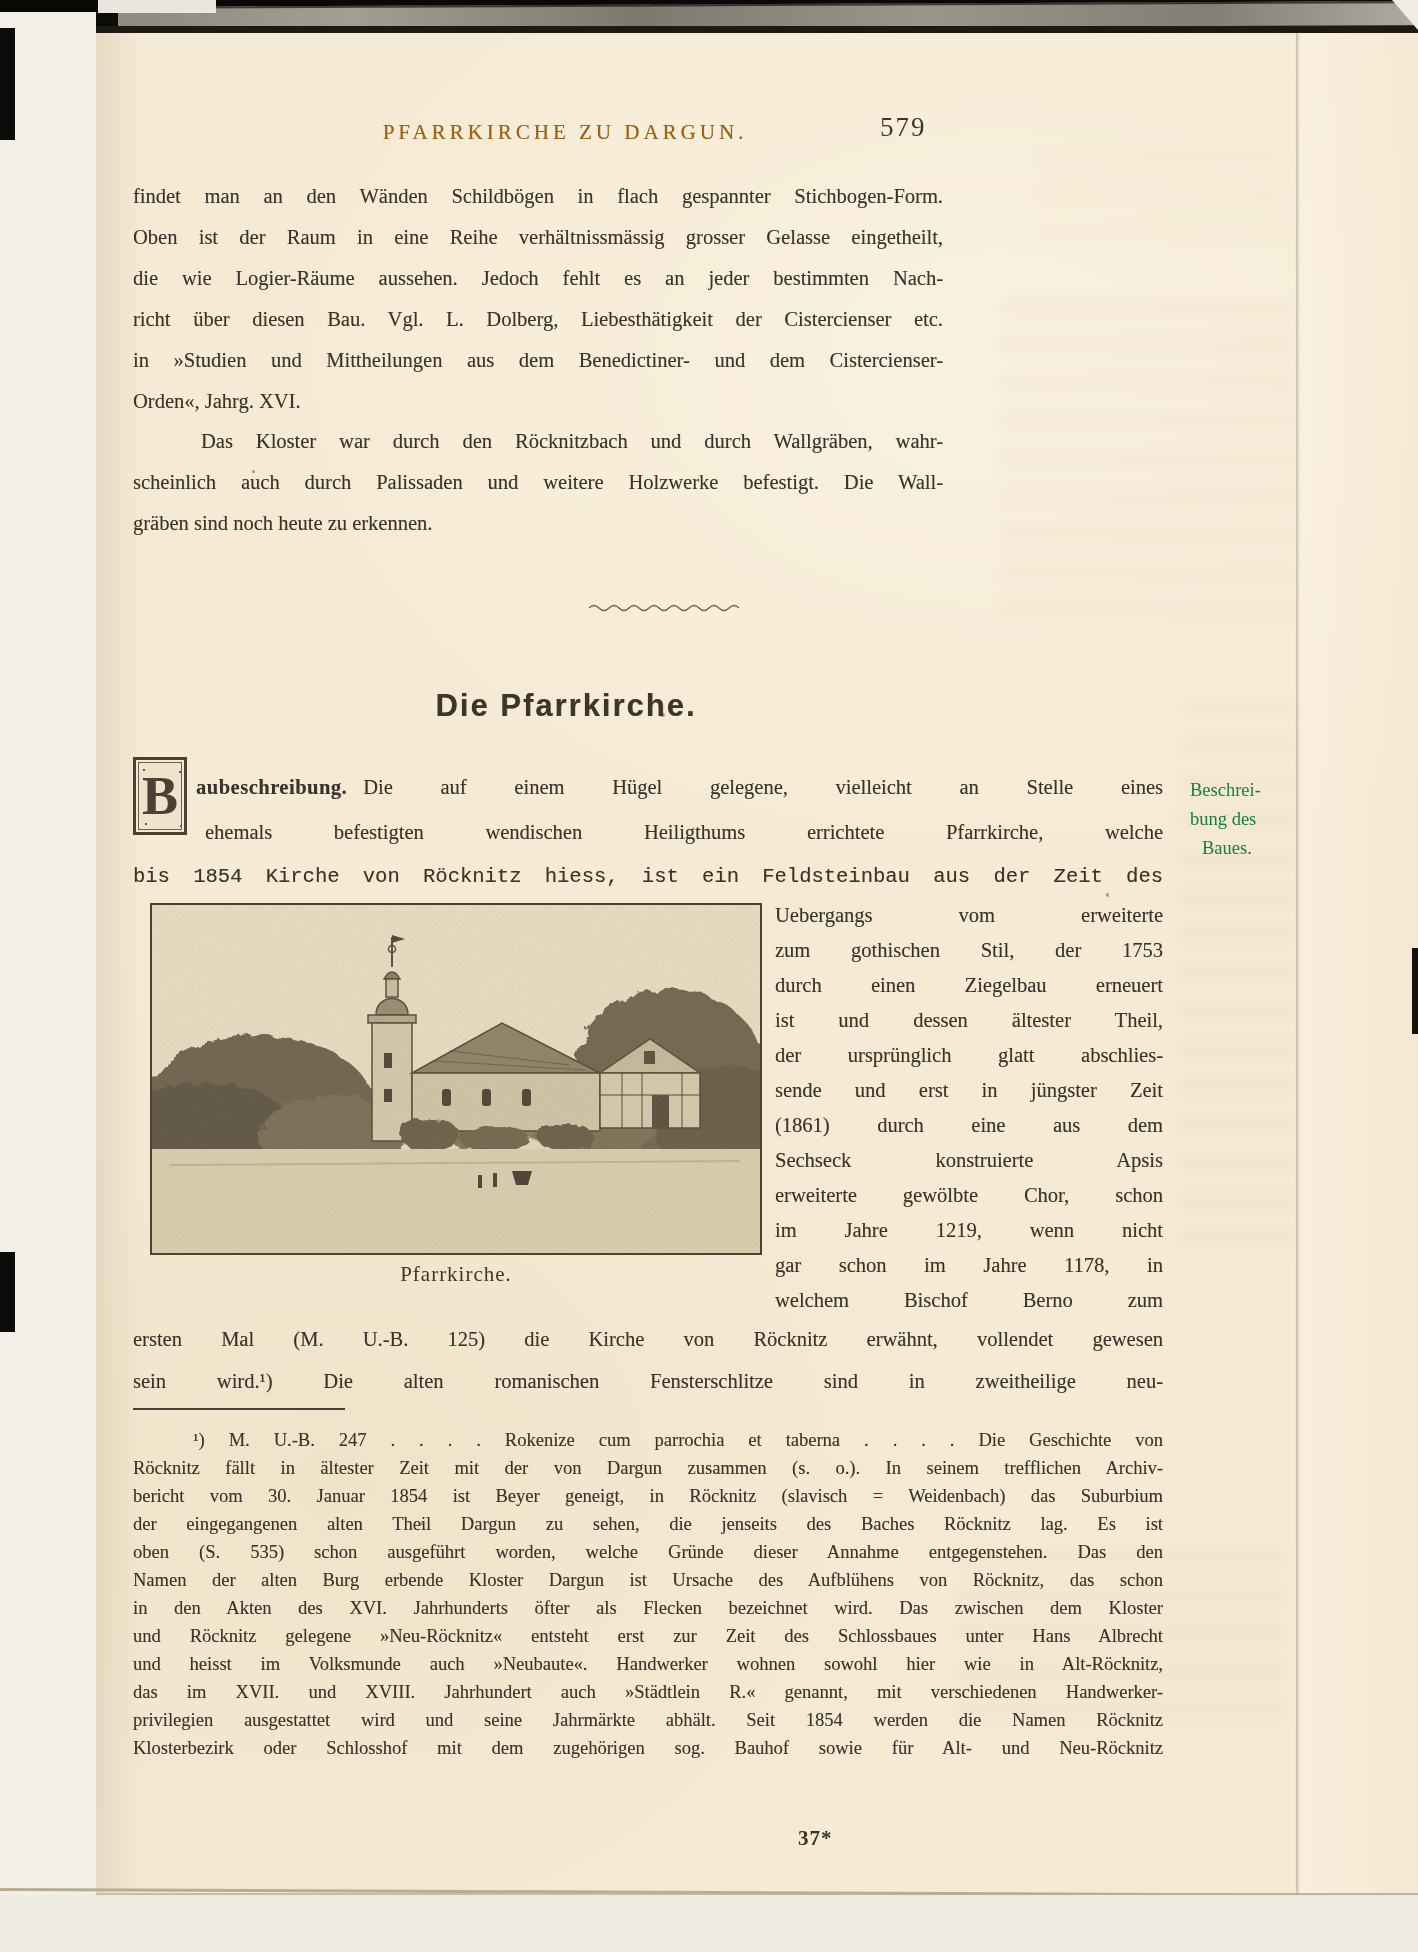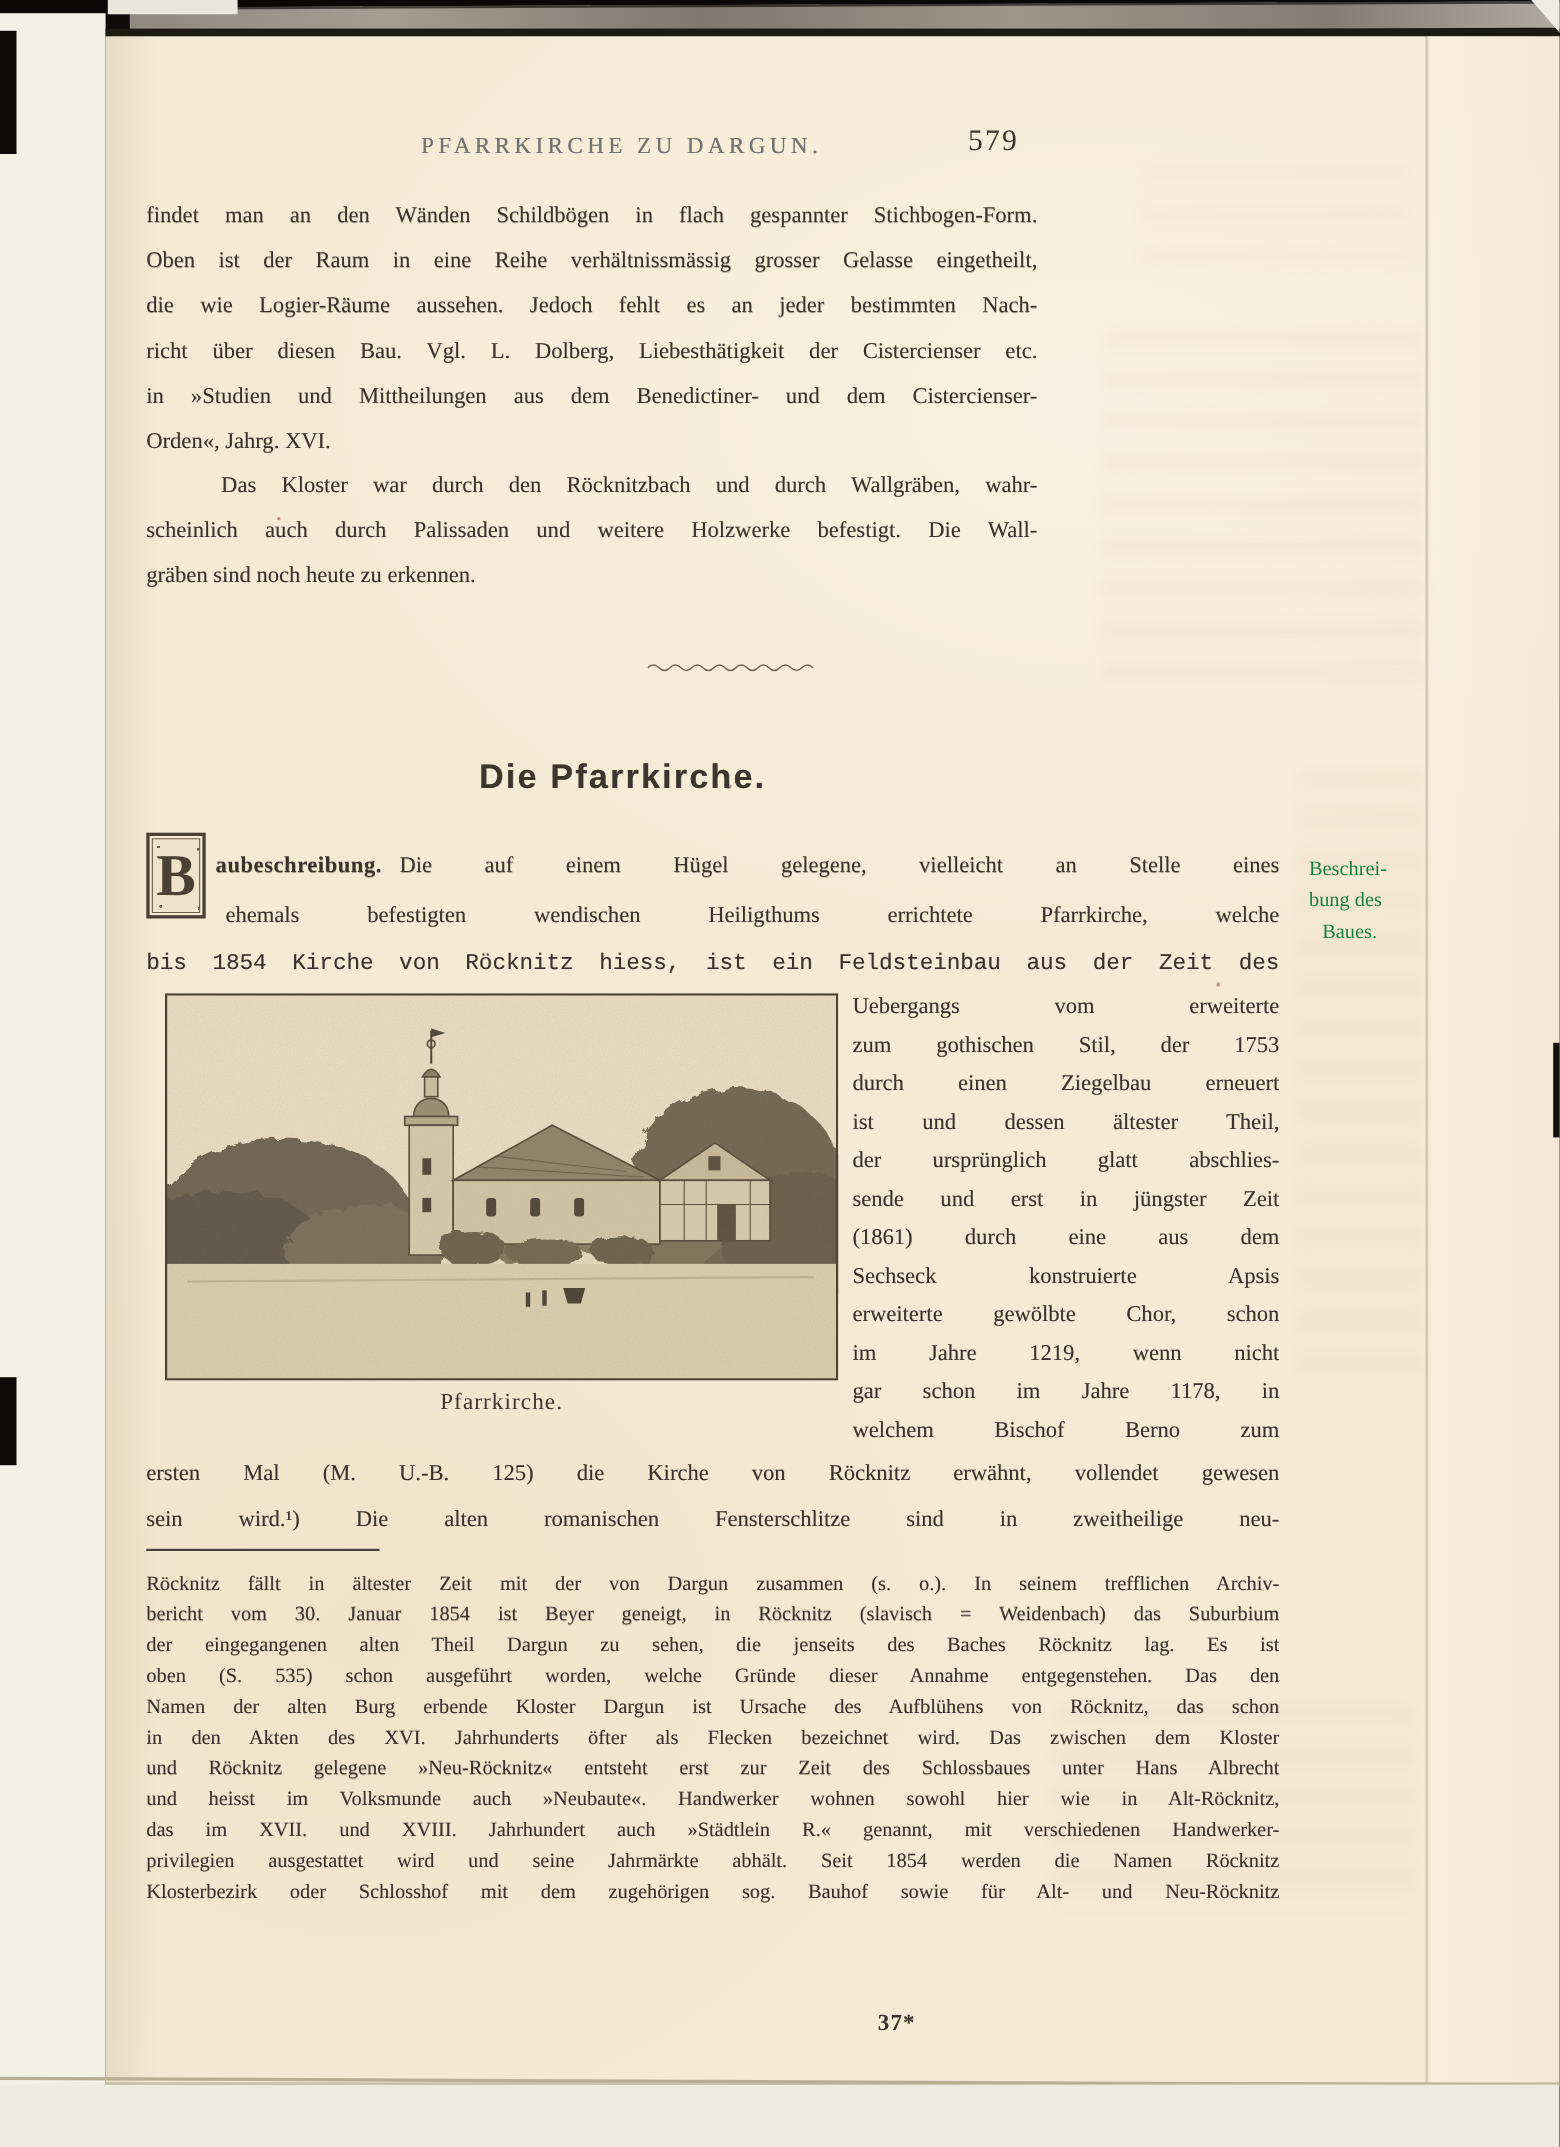--- a/index.html
+++ b/index.html
@@ -42,21 +42,21 @@
   .g2{left:1178px;top:700px;width:118px;height:560px;opacity:.45;}
   .g3{left:956px;top:1550px;width:330px;height:190px;opacity:.5;}
   .g4{left:1035px;top:150px;width:250px;height:96px;opacity:.35;}
   .speck{position:absolute;border-radius:50%;background:rgba(128,80,48,.55);}
   
   .tl{position:relative;overflow:hidden;text-shadow:.3px .3px .5px rgba(58,48,40,.35);}
   .j{text-align:justify;text-align-last:justify;}
   .n{text-align:left;}
   .running-header{
     position:absolute;left:300px;top:120px;width:530px;text-align:center;
-    font-size:21px;letter-spacing:4px;color:#737373;text-shadow:.3px .3px .5px rgba(58,48,40,.4);
+    font-size:21px;letter-spacing:4px;color:#a16207;text-shadow:.3px .3px .5px rgba(58,48,40,.4);
   }
   .page-number{position:absolute;left:880px;top:112px;font-size:27px;letter-spacing:2px;color:#3e362d;text-align:right;}
   .para1{position:absolute;left:133px;top:176px;width:810px;font-size:20.5px;}
   .para1 .tl{height:41px;line-height:41px;}
   .para2{position:absolute;left:133px;top:421px;width:810px;font-size:20.5px;}
   .para2 .tl{height:41px;line-height:41px;}
   .indent1{text-indent:68px;}
   .squiggle{position:absolute;left:588px;top:600px;width:152px;height:12px;}
   .section-heading{
     position:absolute;left:380px;top:688px;width:372px;text-align:center;
@@ -253,20 +253,21 @@
     <div class="tl j">welchem Bischof Berno zum</div>
   </div>
 
   <div class="after">
     <div class="tl j">ersten Mal (M. U.-B. 125) die Kirche von Röcknitz erwähnt, vollendet gewesen</div>
     <div class="tl j">sein wird.¹) Die alten romanischen Fensterschlitze sind in zweitheilige neu-</div>
   </div>
 
   <div class="fn-rule"></div>
   <div class="footnote">
+    <div class="tl j fn-indent">¹) M. U.-B. 247 . . . . Rokenize cum parrochia et taberna . . . . Die Geschichte von</div>
     <div class="tl j">Röcknitz fällt in ältester Zeit mit der von Dargun zusammen (s. o.). In seinem trefflichen Archiv-</div>
     <div class="tl j">bericht vom 30. Januar 1854 ist Beyer geneigt, in Röcknitz (slavisch = Weidenbach) das Suburbium</div>
     <div class="tl j">der eingegangenen alten Theil Dargun zu sehen, die jenseits des Baches Röcknitz lag. Es ist</div>
     <div class="tl j">oben (S. 535) schon ausgeführt worden, welche Gründe dieser Annahme entgegenstehen. Das den</div>
     <div class="tl j">Namen der alten Burg erbende Kloster Dargun ist Ursache des Aufblühens von Röcknitz, das schon</div>
     <div class="tl j">in den Akten des XVI. Jahrhunderts öfter als Flecken bezeichnet wird. Das zwischen dem Kloster</div>
     <div class="tl j">und Röcknitz gelegene »Neu-Röcknitz« entsteht erst zur Zeit des Schlossbaues unter Hans Albrecht</div>
     <div class="tl j">und heisst im Volksmunde auch »Neubaute«. Handwerker wohnen sowohl hier wie in Alt-Röcknitz,</div>
     <div class="tl j">das im XVII. und XVIII. Jahrhundert auch »Städtlein R.« genannt, mit verschiedenen Handwerker-</div>
     <div class="tl j">privilegien ausgestattet wird und seine Jahrmärkte abhält. Seit 1854 werden die Namen Röcknitz</div>

